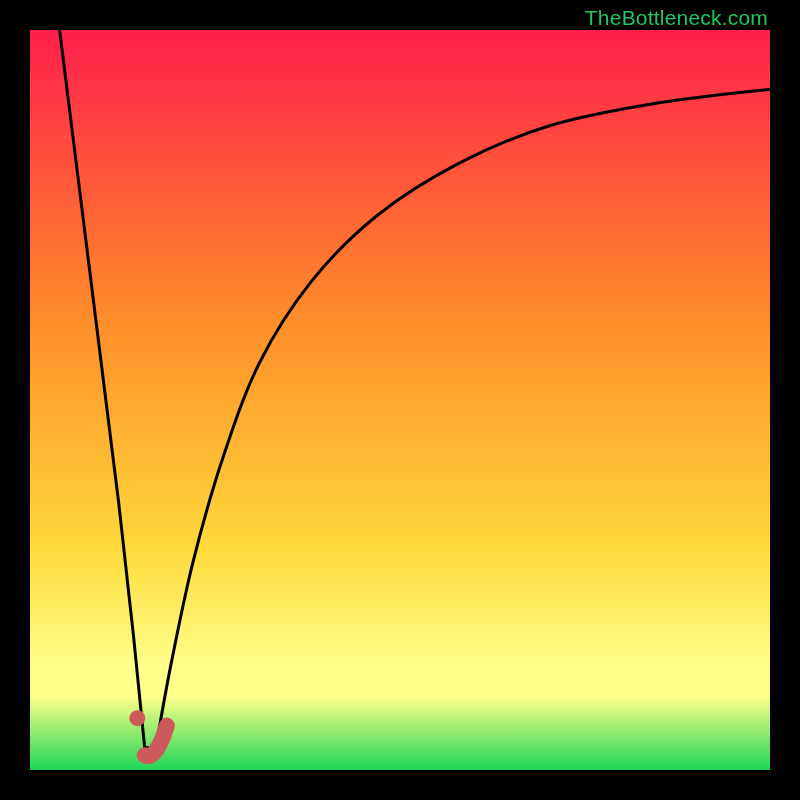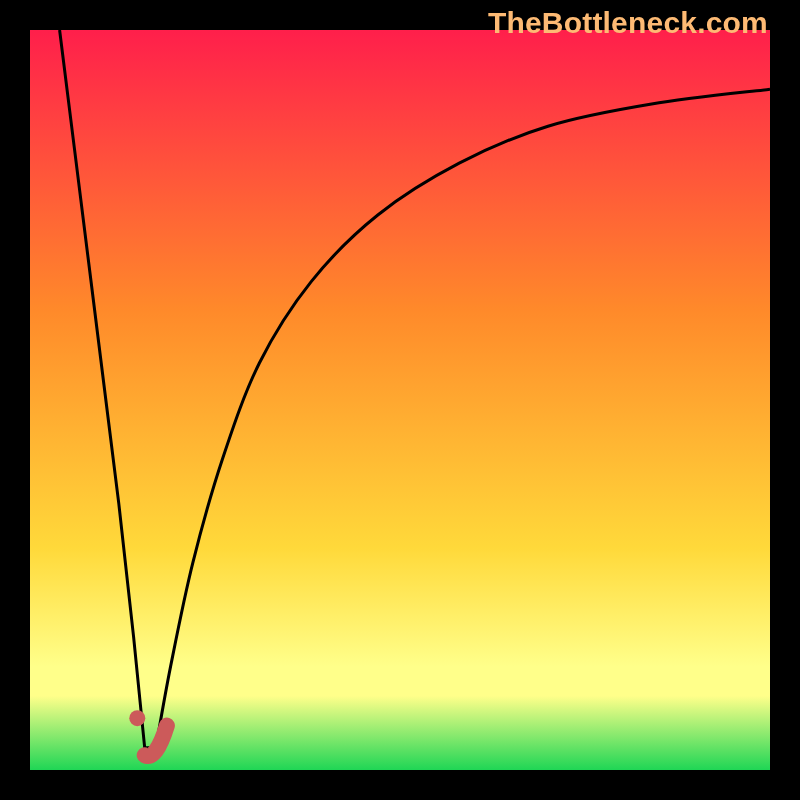--- a/index.html
+++ b/index.html
@@ -38,23 +38,23 @@
     left: 0;
     top: 0;
     width: 740px;
     height: 740px;
   }
   .watermark {
     position: absolute;
     top: 6px;
     right: 32px;
     font-family: Arial, Helvetica, sans-serif;
-    font-size: 30px;
-    font-weight: 700;
-    color: #fdba74;
+    font-size: 21px;
+    font-weight: 400;
+    color: #22c55e;
     letter-spacing: 0.2px;
   }
 </style>
 </head>
 <body>
 
 <div class="frame">
 
   <div class="plot">
 

